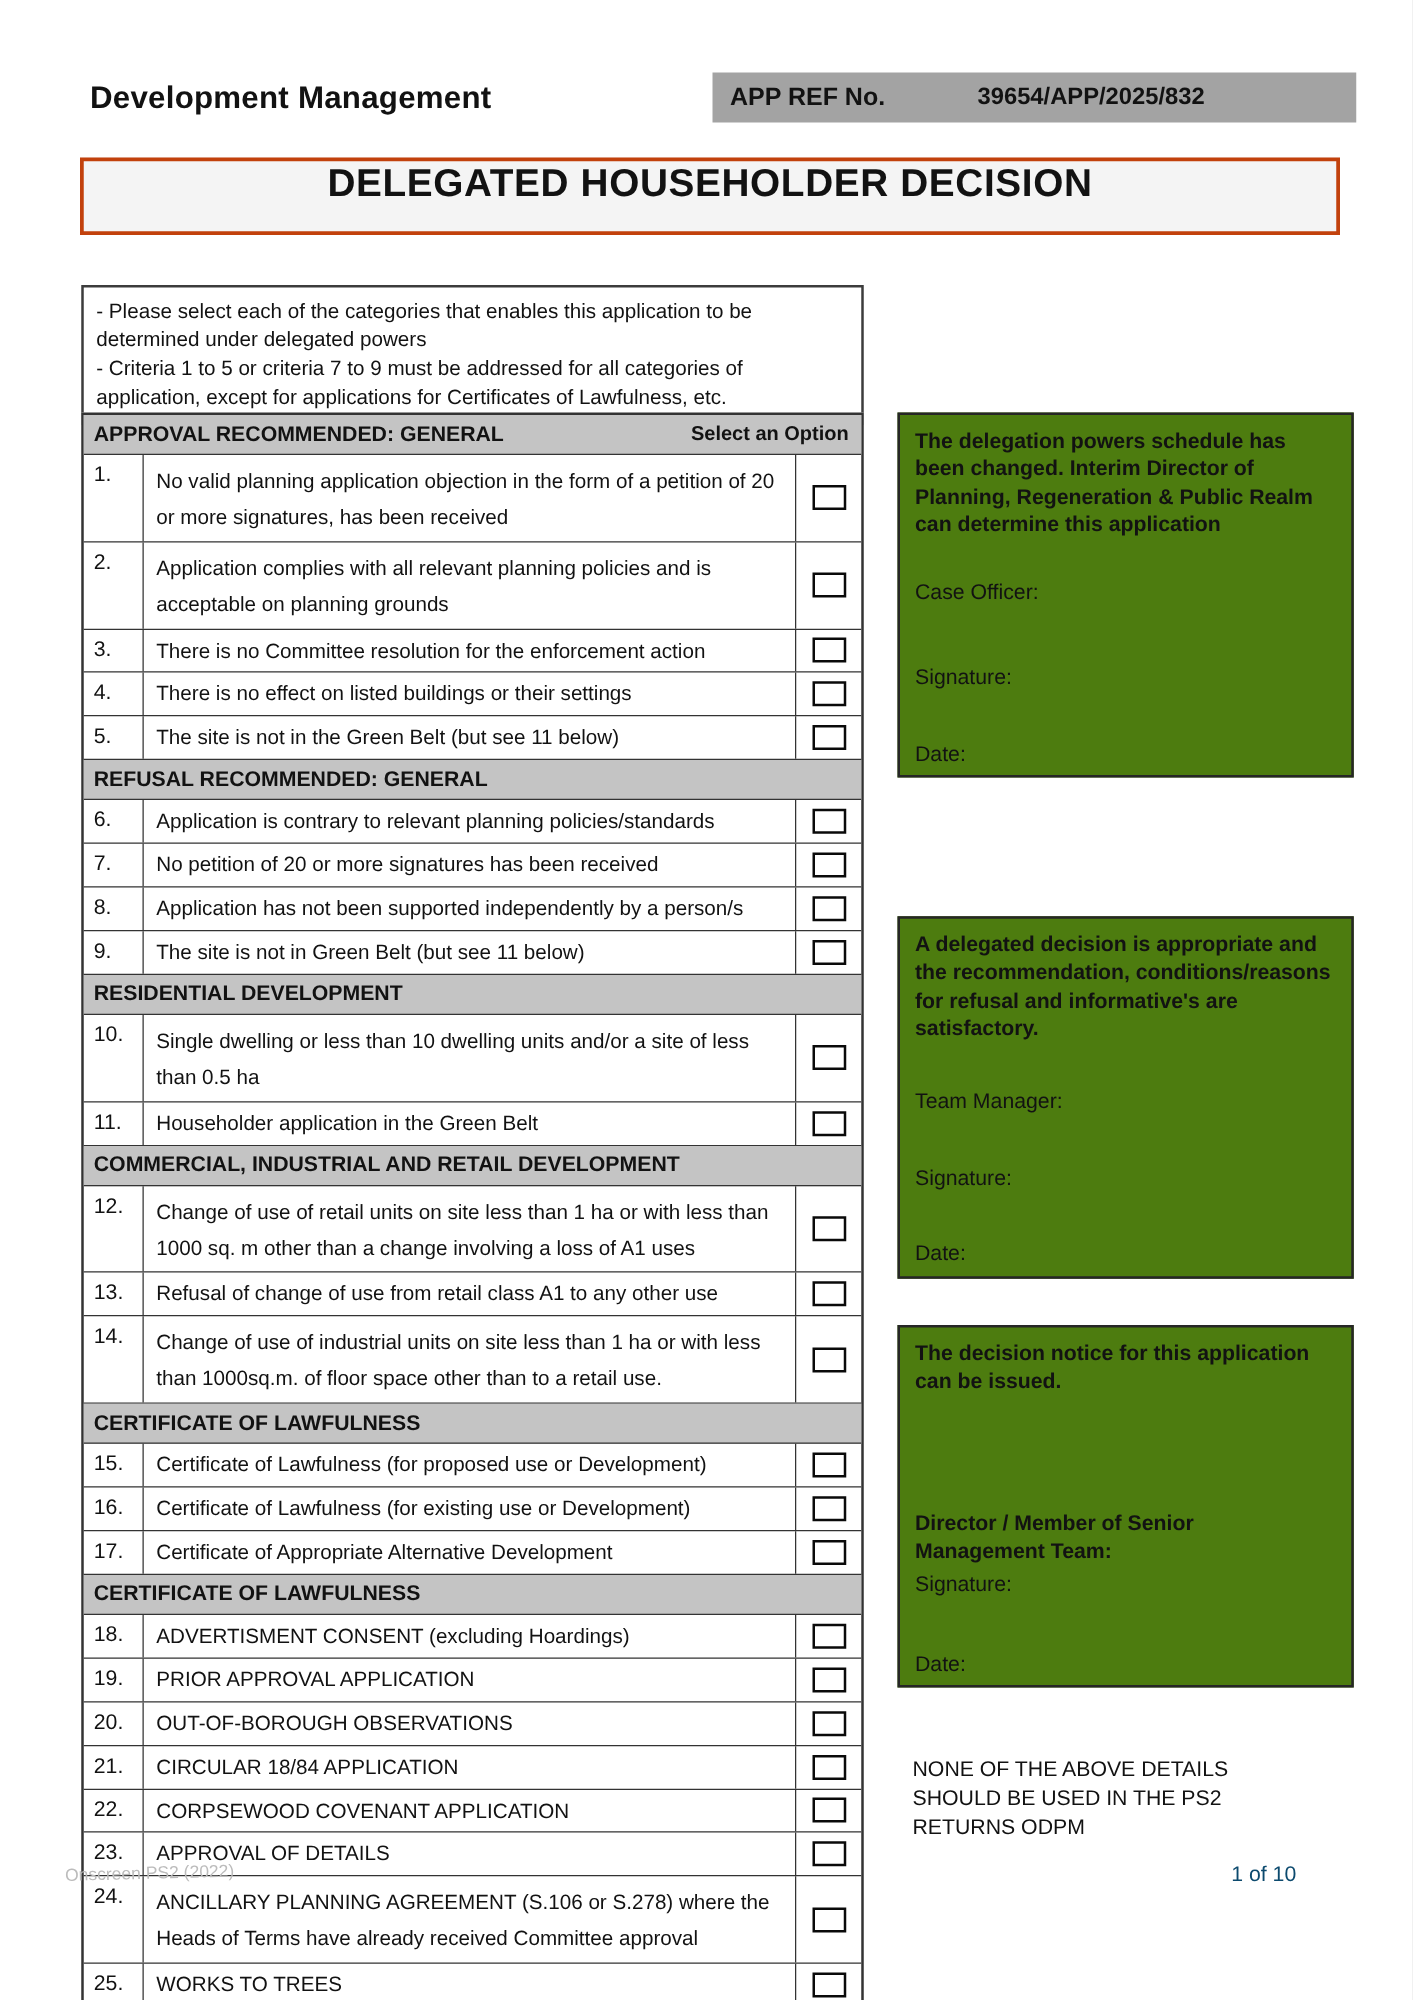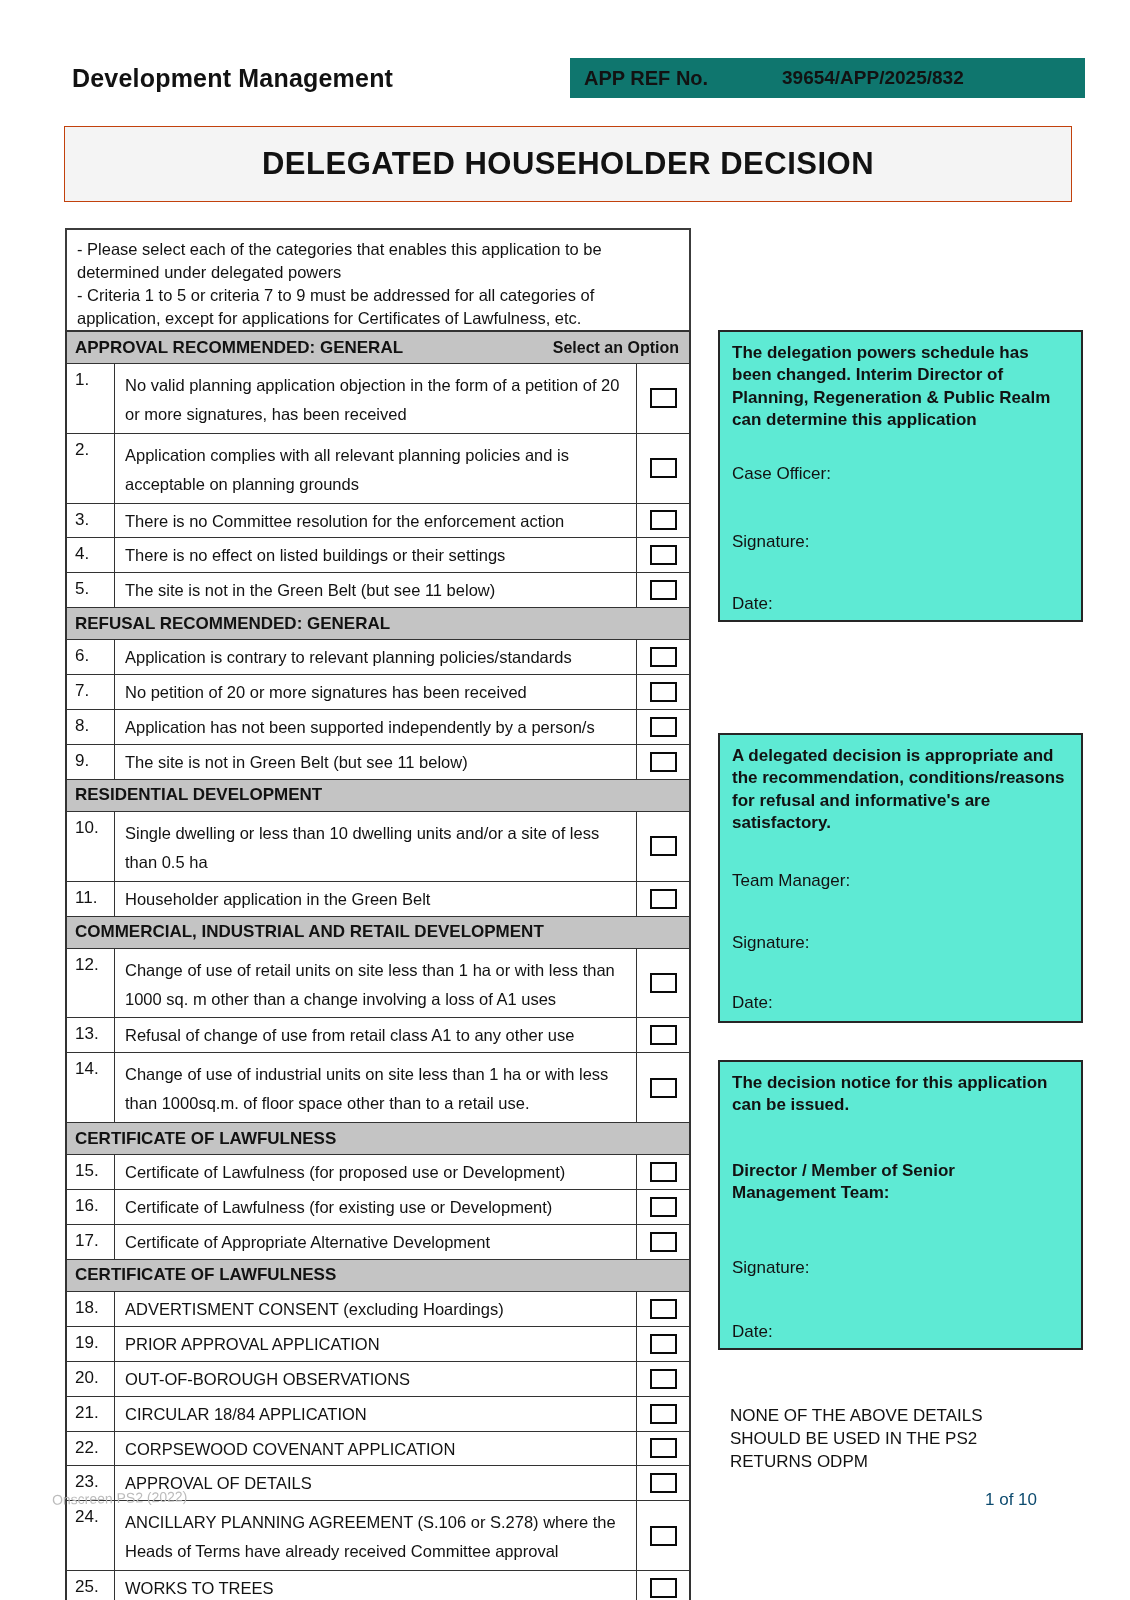--- a/index.html
+++ b/index.html
@@ -15,35 +15,35 @@
     overflow: hidden;
   }
 
   
   .doc-title {
     position: absolute; left: 72px; top: 64px;
     font-size: 25px; font-weight: bold; letter-spacing: .2px;
   }
   .app-ref-bar {
     position: absolute; left: 570px; top: 58px; width: 515px; height: 40px;
-    background: #0f766e;
+    background: #a3a3a3;
     display: flex; align-items: center;
   }
   .app-ref-label {
     font-size: 20px; font-weight: bold; padding-left: 14px; width: 212px;
   }
   .app-ref-value {
     font-size: 19px; font-weight: bold;
   }
 
   
   .banner {
-    position: absolute; left: 64px; top: 126px; width: 1008px; height: 76px;
-    border: 1px solid #c2410c; background: #f4f4f4;
-    display: flex; align-items: center; justify-content: center;
+    position: absolute; left: 64px; top: 126px; width: 1008px; height: 62px;
+    border: 3px solid #c2410c; background: #f4f4f4;
+    display: flex; align-items: flex-start; justify-content: center;
   }
   .banner-text { font-size: 31px; font-weight: bold; letter-spacing: .5px; }
 
   
   .instructions {
     position: absolute; left: 65px; top: 228px; width: 626px;
     border: 2px solid #3c3c3c; padding: 8px 10px;
     font-size: 16.5px; line-height: 1.4;
   }
 
@@ -76,28 +76,28 @@
   }
   .checkbox {
     width: 27px; height: 20px; border: 2px solid #0a0a0a; background: #fff;
     display: inline-block; cursor: pointer;
   }
   .criteria-table > :last-child { border-bottom: none; }
 
   
   .side-box {
     position: absolute; left: 718px; width: 365px;
-    border: 2px solid #262626; background: #5eead4;
+    border: 2px solid #262626; background: #4d7c0f;
   }
   .side-intro {
     font-size: 17px; font-weight: bold; line-height: 1.32;
     padding: 10px 12px 0 12px;
   }
   .side-label { position: absolute; left: 12px; font-size: 17px; }
-  .side-label.bold { font-weight: bold; line-height: 1.3; width: 330px; }
+  .side-label.bold { font-weight: bold; line-height: 1.3; width: 330px; margin-top: 48px; }
 
   #box1 { top: 330px; height: 292px; }
   #box2 { top: 685px; height: 290px; margin-top: 48px; }
   #box3 { top: 1060px; height: 290px; }
 
   .ps2-note {
     position: absolute; left: 730px; top: 1405px; width: 310px;
     font-size: 17px; line-height: 1.35;
   }
 

